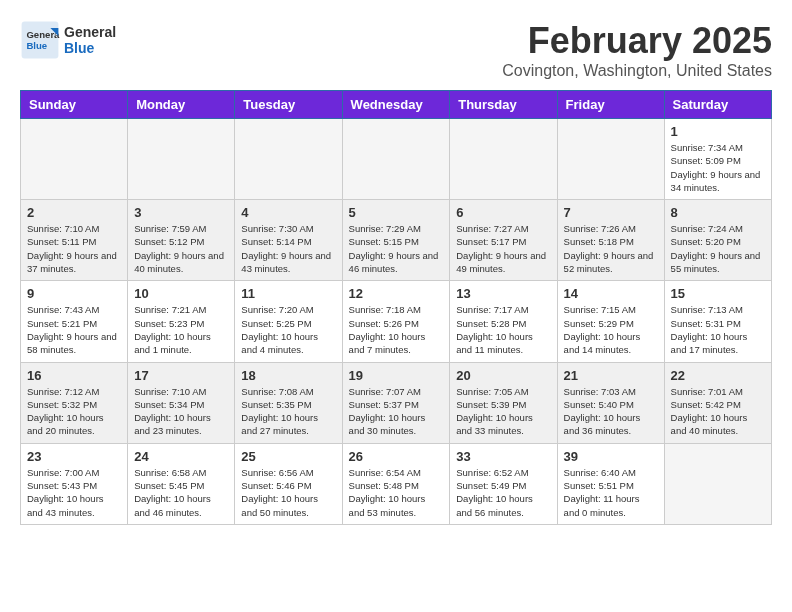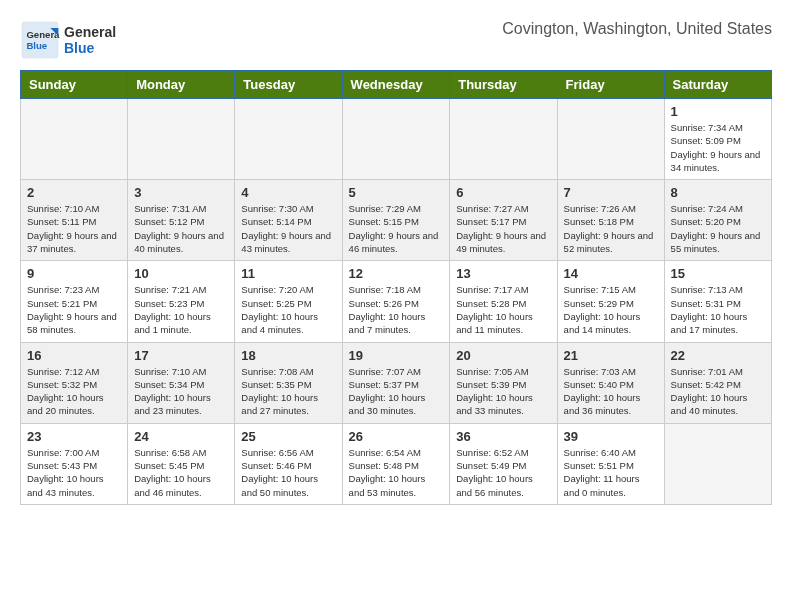--- a/index.html
+++ b/index.html
@@ -37,21 +37,21 @@
       font-size: 16px;
       color: #555;
       margin-left: 21px;
     }
     .calendar {
       width: 100%;
       border-collapse: collapse;
       border: 1px solid #ccc;
     }
     .calendar th {
-      background: #4d7c0f;
+      background: #6d28d9;
       color: #fff;
       font-size: 13px;
       font-weight: bold;
       padding: 6px 8px;
       border: 1px solid #2e6aa8;
       text-align: left;
     }
     .calendar td {
       border: 1px solid #ccc;
       vertical-align: top;
@@ -99,20 +99,21 @@
       <text x="8" y="22" font-size="12" font-weight="bold" fill="#333" font-family="Arial">General</text>
       <text x="8" y="36" font-size="12" font-weight="bold" fill="#1a6bbf" font-family="Arial">Blue</text>
       <polygon points="38,10 48,10 48,20" fill="#1a6bbf"></polygon>
     </svg>
     <div>
       <div style="font-size:14px; font-weight:bold; color:#333;">General</div>
       <div style="font-size:14px; font-weight:bold; color:#1a6bbf;">Blue</div>
     </div>
   </div>
   <div class="title-block">
+    <div class="month-title">February 2025</div>
     <div class="location">Covington, Washington, United States</div>
   </div>
 </div>
 
 <table class="calendar">
   <thead>
     <tr>
     <th>Sunday</th>
         <th>Monday</th>
         <th>Tuesday</th>
@@ -139,21 +140,21 @@
       </tr>
       <tr class="week-row-2">
         <td>
           <span class="day-number">2</span>
           <div class="day-info">Sunrise: 7:10 AM
 Sunset: 5:11 PM
 Daylight: 9 hours and 37 minutes.</div>
         </td>
         <td>
           <span class="day-number">3</span>
-          <div class="day-info">Sunrise: 7:31 AM
+          <div class="day-info">Sunrise: 7:59 AM
 Sunset: 5:12 PM
 Daylight: 9 hours and 40 minutes.</div>
         </td>
         <td>
           <span class="day-number">4</span>
           <div class="day-info">Sunrise: 7:30 AM
 Sunset: 5:14 PM
 Daylight: 9 hours and 43 minutes.</div>
         </td>
         <td>
@@ -177,21 +178,21 @@
         <td>
           <span class="day-number">8</span>
           <div class="day-info">Sunrise: 7:24 AM
 Sunset: 5:20 PM
 Daylight: 9 hours and 55 minutes.</div>
         </td>
       </tr>
       <tr class="week-row-3">
         <td>
           <span class="day-number">9</span>
-          <div class="day-info">Sunrise: 7:23 AM
+          <div class="day-info">Sunrise: 7:43 AM
 Sunset: 5:21 PM
 Daylight: 9 hours and 58 minutes.</div>
         </td>
         <td>
           <span class="day-number">10</span>
           <div class="day-info">Sunrise: 7:21 AM
 Sunset: 5:23 PM
 Daylight: 10 hours and 1 minute.</div>
         </td>
         <td>
@@ -288,21 +289,21 @@
 Sunset: 5:46 PM
 Daylight: 10 hours and 50 minutes.</div>
         </td>
         <td>
           <span class="day-number">26</span>
           <div class="day-info">Sunrise: 6:54 AM
 Sunset: 5:48 PM
 Daylight: 10 hours and 53 minutes.</div>
         </td>
         <td>
-          <span class="day-number">36</span>
+          <span class="day-number">33</span>
           <div class="day-info">Sunrise: 6:52 AM
 Sunset: 5:49 PM
 Daylight: 10 hours and 56 minutes.</div>
         </td>
         <td>
           <span class="day-number">39</span>
           <div class="day-info">Sunrise: 6:40 AM
 Sunset: 5:51 PM
 Daylight: 11 hours and 0 minutes.</div>
         </td>

